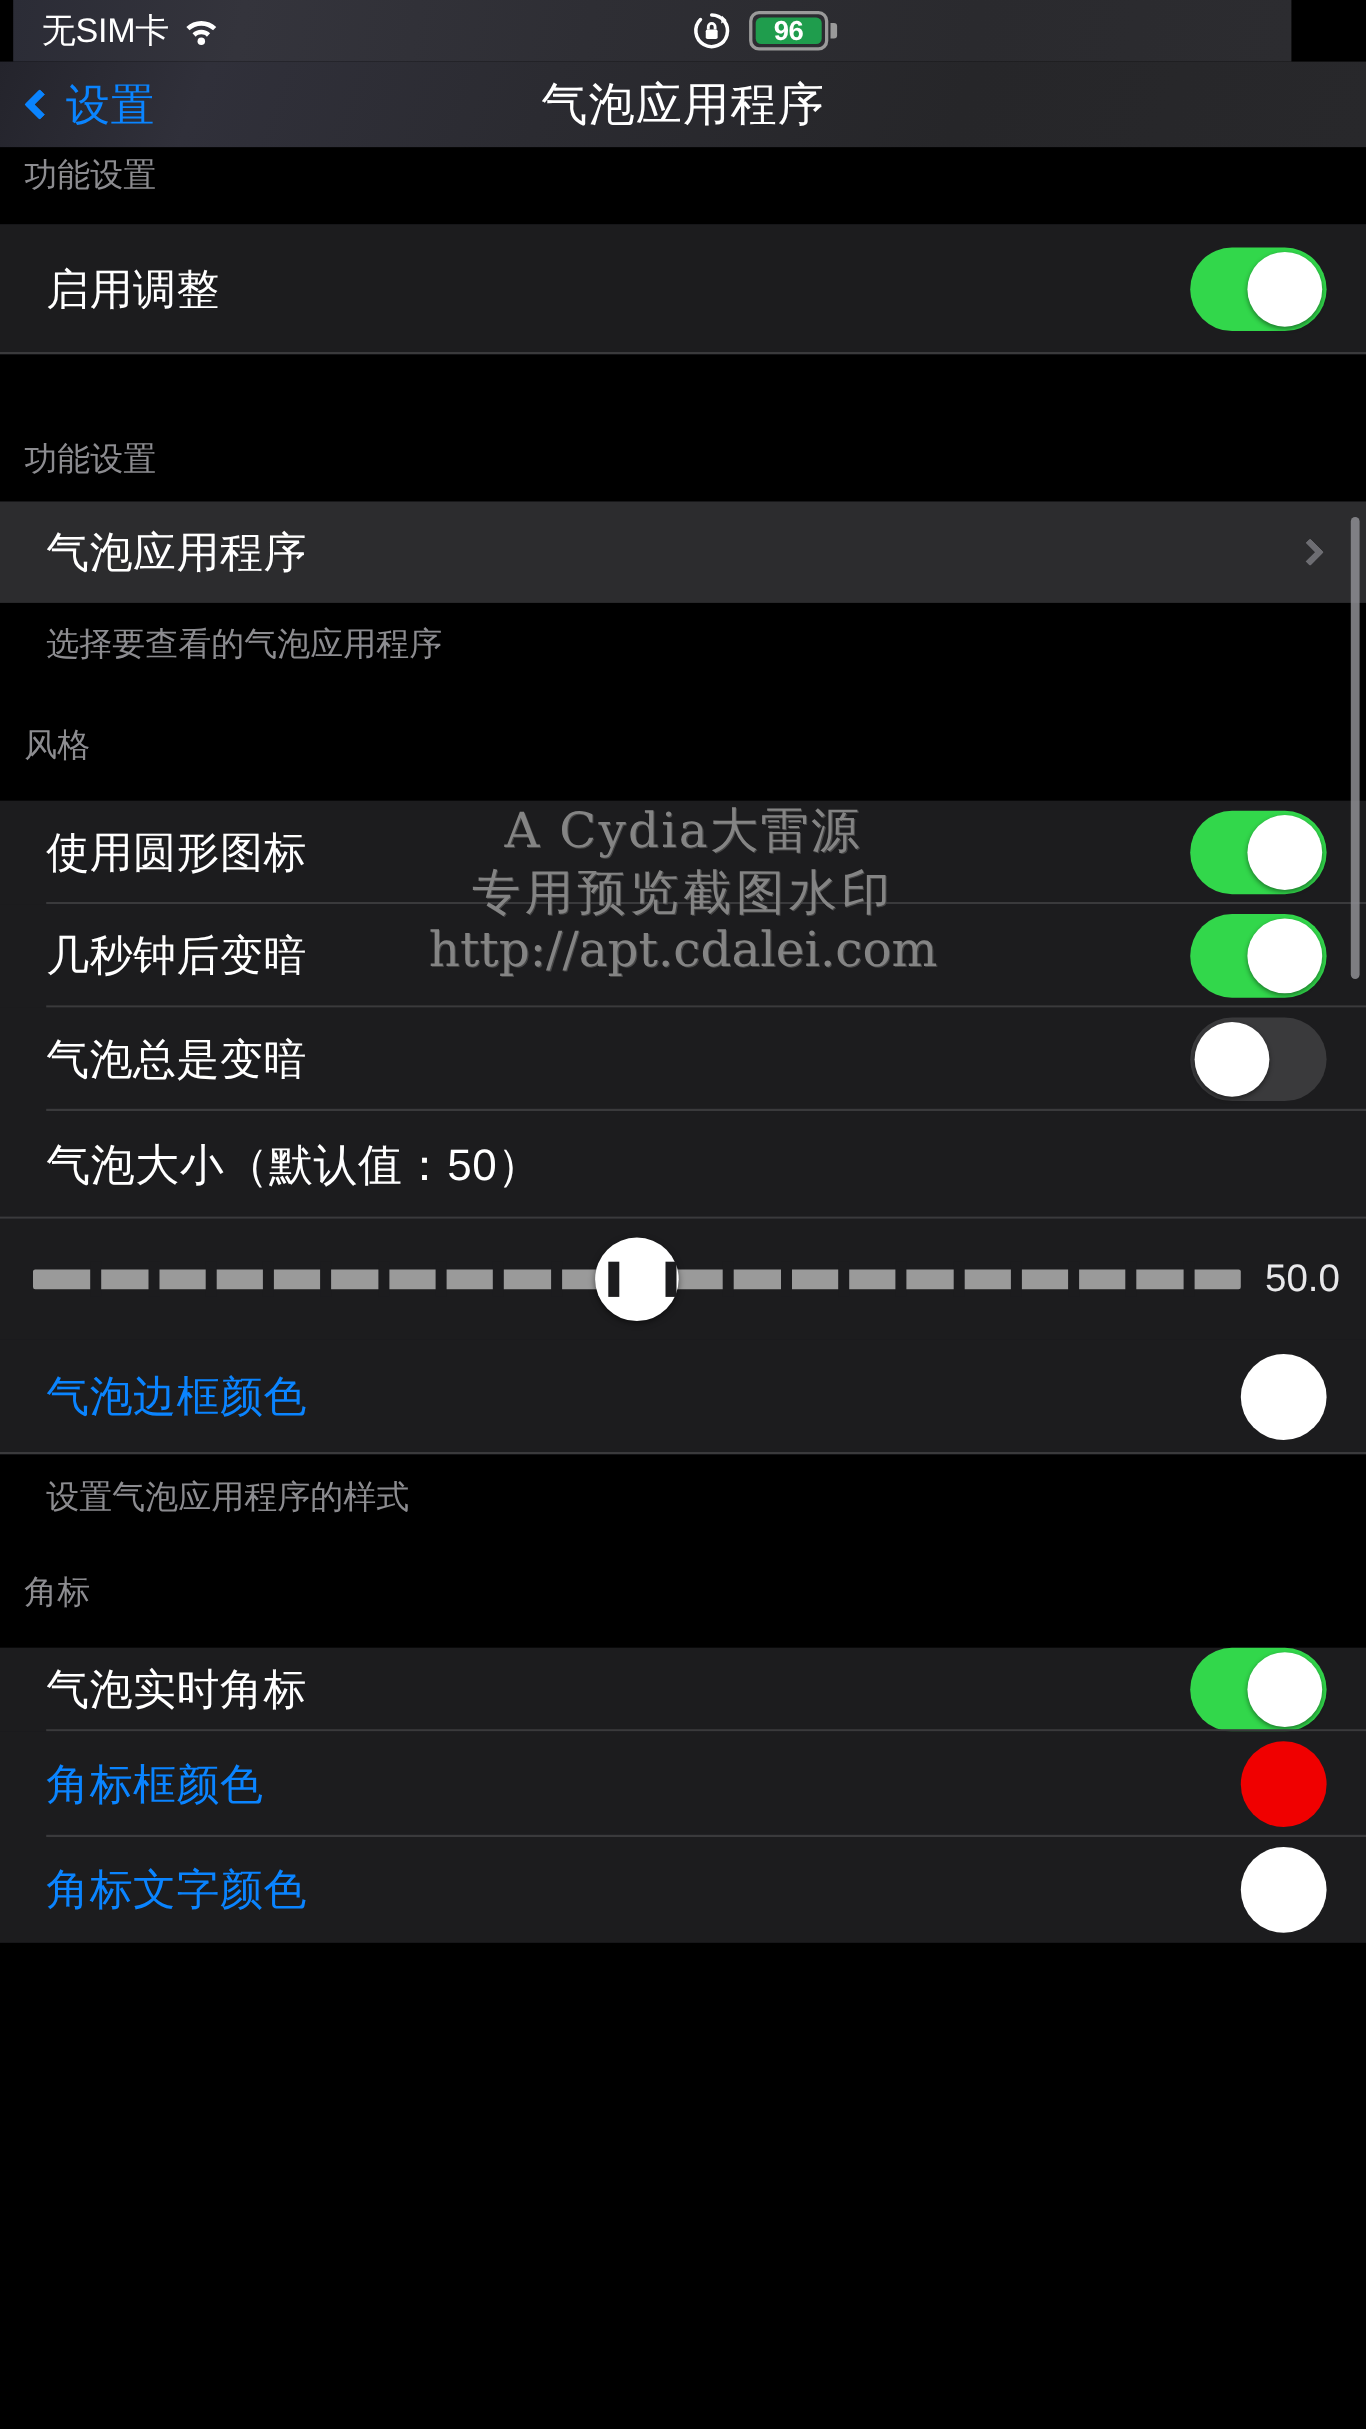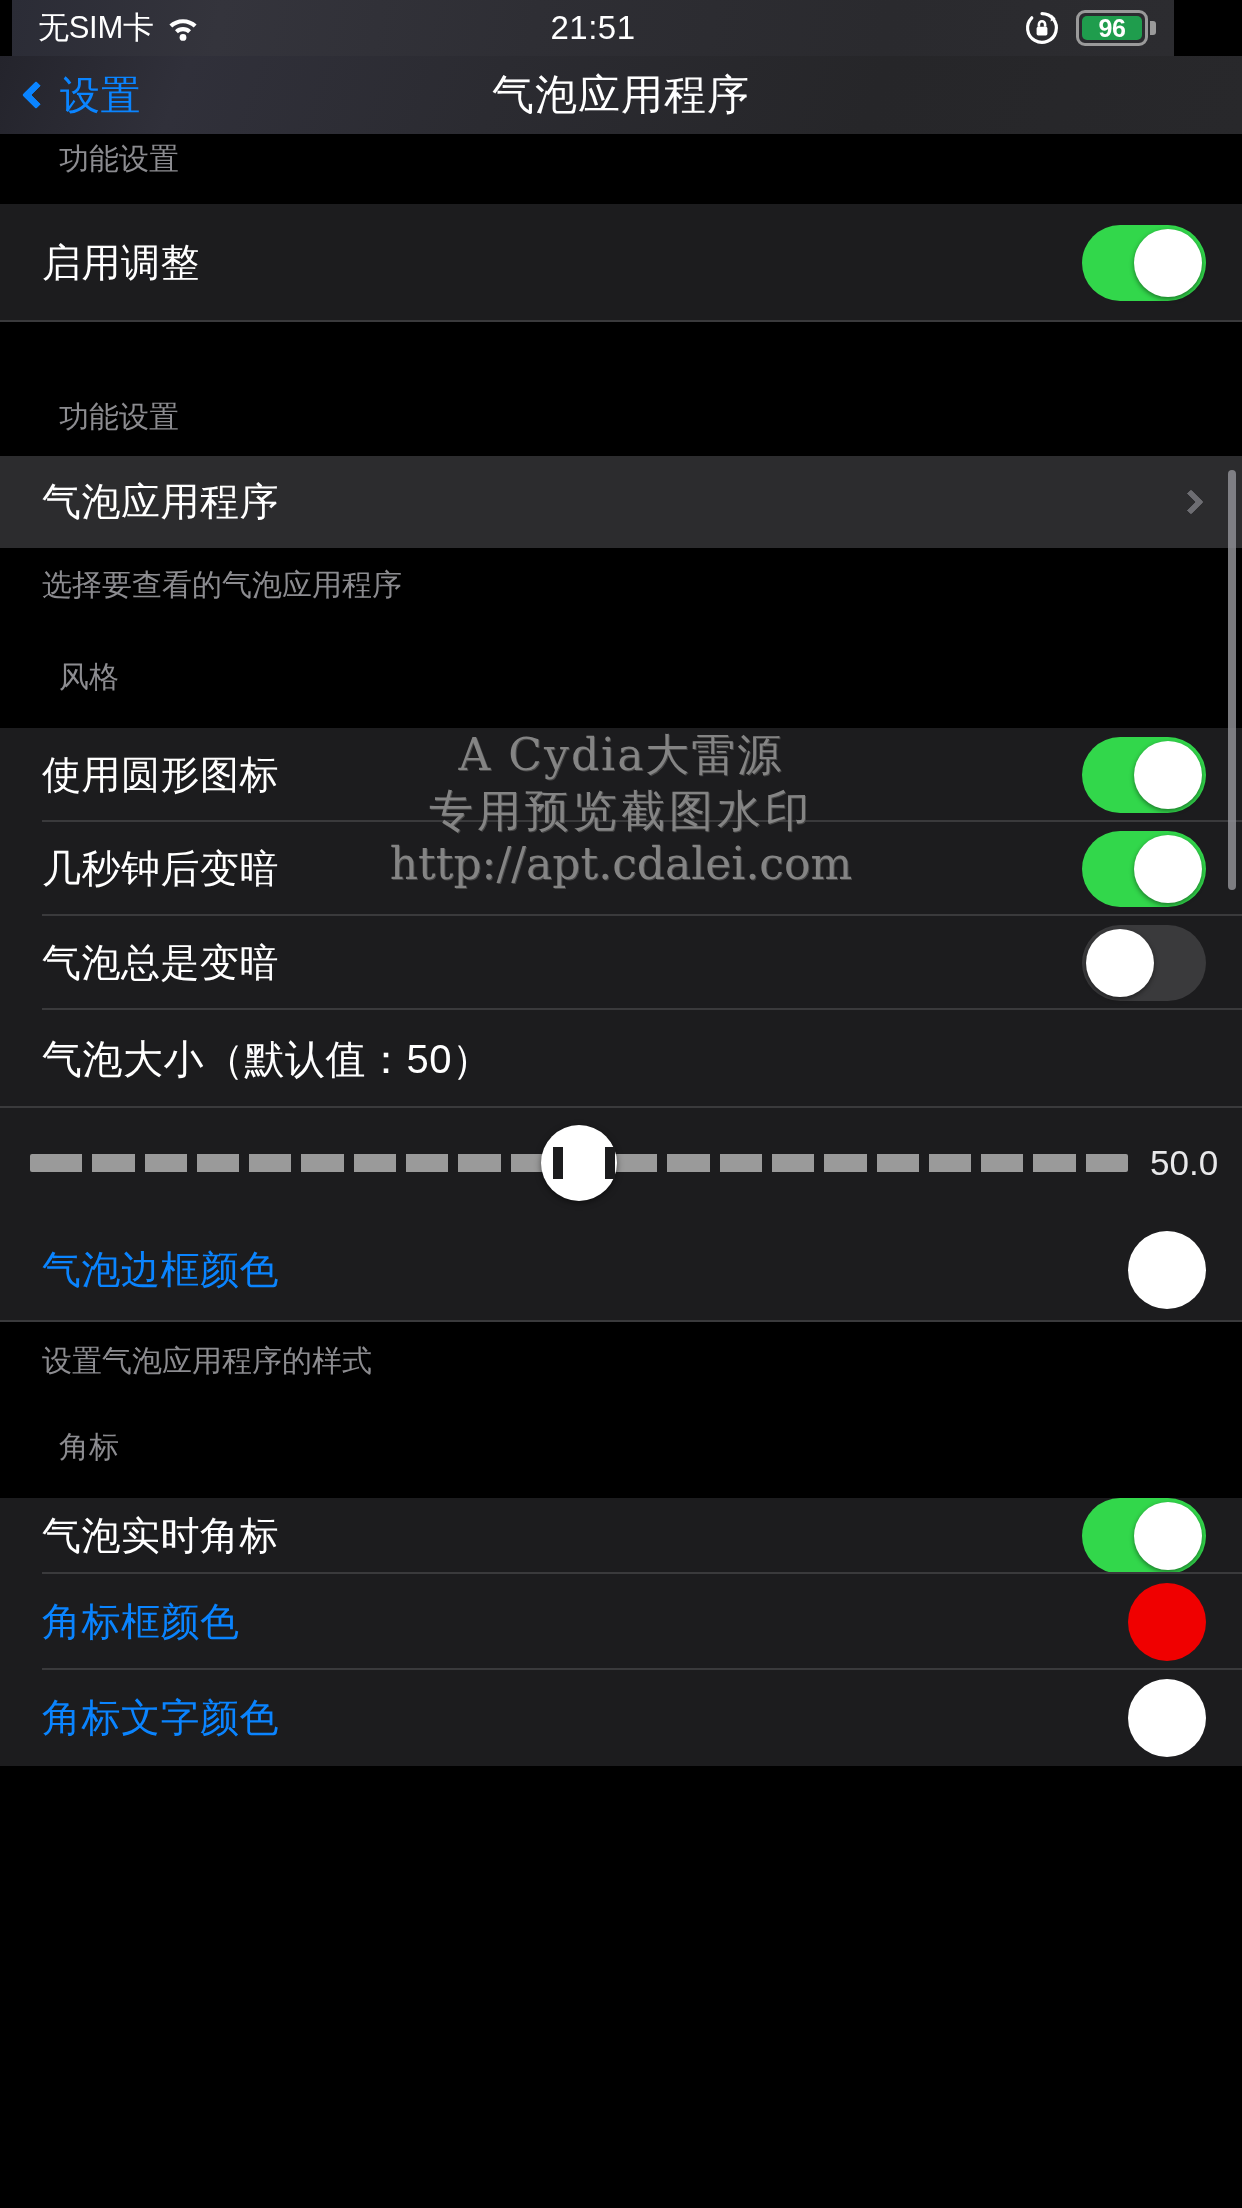--- a/index.html
+++ b/index.html
@@ -41,21 +41,21 @@
   .nav-back { display:flex; align-items:center; gap:10px; padding-left:26px; color:#0a84ff;
               position:absolute; left:0; top:0; height:78px; }
   .chev-left { width:20px; height:20px; border-left:7px solid #0a84ff; border-bottom:7px solid #0a84ff;
                transform:rotate(45deg); border-radius:2px; margin-right:4px; }
   .nav-back-label { font-size:40px; color:#0a84ff; letter-spacing:0.5px; }
   .nav-title { width:100%; text-align:center; font-size:42px; color:#fff; font-weight:400; letter-spacing:1px; }
 
   
   .content { position:absolute; top:134px; left:0; width:1242px; height:2074px; background:#000; }
 
-  .sec-header { color:#8c8c90; font-size:30px; padding:0 0 0 59px; display:flex; align-items:flex-end; }
+  .sec-header { color:#8c8c90; font-size:30px; padding:0 0 0 22px; display:flex; align-items:flex-end; }
   .sec-footer { color:#8c8c90; font-size:30px; padding:0 0 0 42px; display:flex; align-items:center; }
 
   .group { background:#1c1c1e; }
   .row { position:relative; background:#1c1c1e; display:flex; align-items:center;
          padding:0 36px 0 42px; height:96px; }
   .row.tall { height:118px; }
   .row-sep { position:absolute; left:42px; right:0; bottom:0; height:2px; background:#3a3a3c; }
   .row-sep.full { left:0; }
   .row-label { font-size:39px; color:#fff; flex:1; letter-spacing:0.5px; }
   .row-label.blue { color:#0a84ff; }
@@ -107,23 +107,20 @@
   <div class="statusbar">
     <div class="sb-left">
       <span class="sb-carrier">无SIM卡</span>
       <span class="wifi-icon">
         <svg width="34" height="28" viewBox="0 0 34 28">
           <path d="M17 5.2c5.3 0 10.1 2 13.6 5.3l-2.9 3.1C24.8 10.9 21.1 9.3 17 9.3S9.2 10.9 6.3 13.6L3.4 10.5C6.9 7.2 11.7 5.2 17 5.2z" fill="#ffffff"></path>
           <path d="M17 13.1c3.1 0 5.9 1.2 8 3.1l-2.9 3.1c-1.3-1.3-3.1-2.1-5.1-2.1s-3.8.8-5.1 2.1L9 16.2c2.1-1.9 4.9-3.1 8-3.1z" fill="#ffffff"></path>
           <circle cx="17" cy="23.4" r="3.4" fill="#ffffff"></circle>
         </svg>
       </span>
-    </div>
-    <div class="sb-center">
-      <span class="sb-time">21:51</span>
     </div>
     <div class="sb-right">
       <span class="rotlock">
         <svg width="36" height="36" viewBox="0 0 36 36">
           <path d="M18 3.6a14.4 14.4 0 1 1-10.2 4.2" fill="none" stroke="#ffffff" stroke-width="3.2" stroke-linecap="round"></path>
           <path d="M27.4 4.4 L31.6 8.4 L26.6 11.4 Z" fill="#ffffff"></path>
           <rect x="12.6" y="16.8" width="10.8" height="8.6" rx="1.6" fill="#ffffff"></rect>
           <path d="M14.9 16.8v-2.4a3.1 3.1 0 0 1 6.2 0v2.4" fill="none" stroke="#ffffff" stroke-width="2.6"></path>
         </svg>
       </span>

